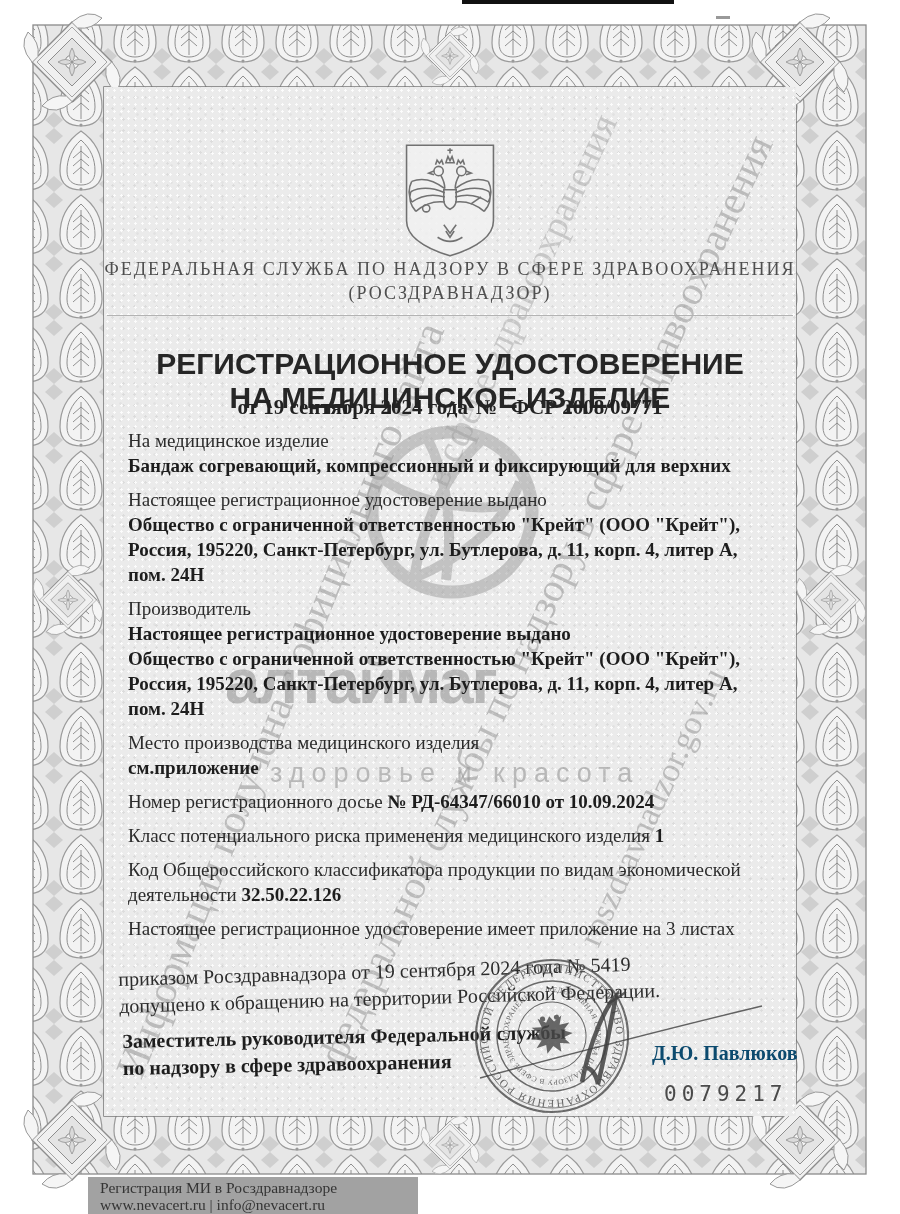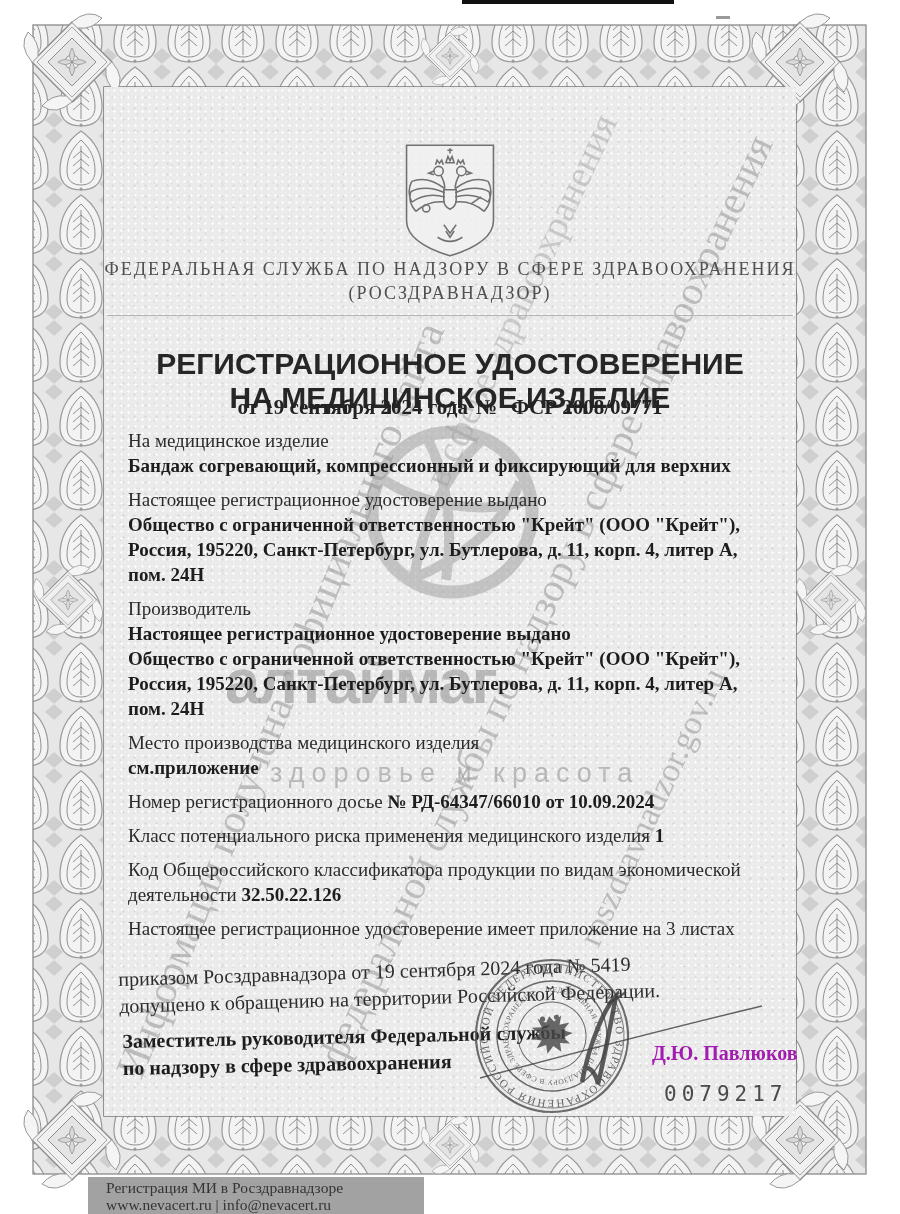--- a/index.html
+++ b/index.html
@@ -36,26 +36,26 @@
   .dateline .gap1{margin-right:8px;} .dateline .gap2{margin-right:14px;}
   
   .body{position:absolute;left:24px;top:341px;width:648px;font-size:19px;line-height:25px;color:#2c2c2c;}
   .body p{margin:0 0 9px 0;}
   .b{font-weight:bold;color:#1d1d1d;}
   
   .order{position:absolute;left:118px;top:966px;font-size:20px;line-height:27px;color:#2c2c2c;
          transform:rotate(-1.7deg);transform-origin:left top;}
   .signer{position:absolute;left:122px;top:1028px;font-size:20px;line-height:27px;font-weight:bold;color:#1d1d1d;
           transform:rotate(-1.2deg);transform-origin:left top;}
-  .signername{position:absolute;left:652px;top:1042px;font-size:20px;font-weight:bold;color:#a21caf;}
+  .signername{position:absolute;left:652px;top:1042px;font-size:20px;font-weight:bold;color:#0c4a6e;}
   .serial{position:absolute;left:664px;top:1082px;font-family:"DejaVu Sans Mono",monospace;
           font-size:21px;letter-spacing:5px;color:#4a4a4a;}
   
   .infobox{position:absolute;left:88px;top:1177px;width:318px;height:36px;background:#a2a2a2;
-           padding:2px 0 0 18px;font-size:15.5px;line-height:17px;color:#343434;}
+           padding:2px 0 0 12px;font-size:15.5px;line-height:17px;color:#343434;}
   
   .artifact1{position:absolute;left:462px;top:0;width:212px;height:4px;background:#111;}
   .artifact2{position:absolute;left:716px;top:16px;width:14px;height:3px;background:#999;}
   svg{display:block;}
   .abs{position:absolute;}
 </style>
 </head>
 <body>
 
 <div class="page">

